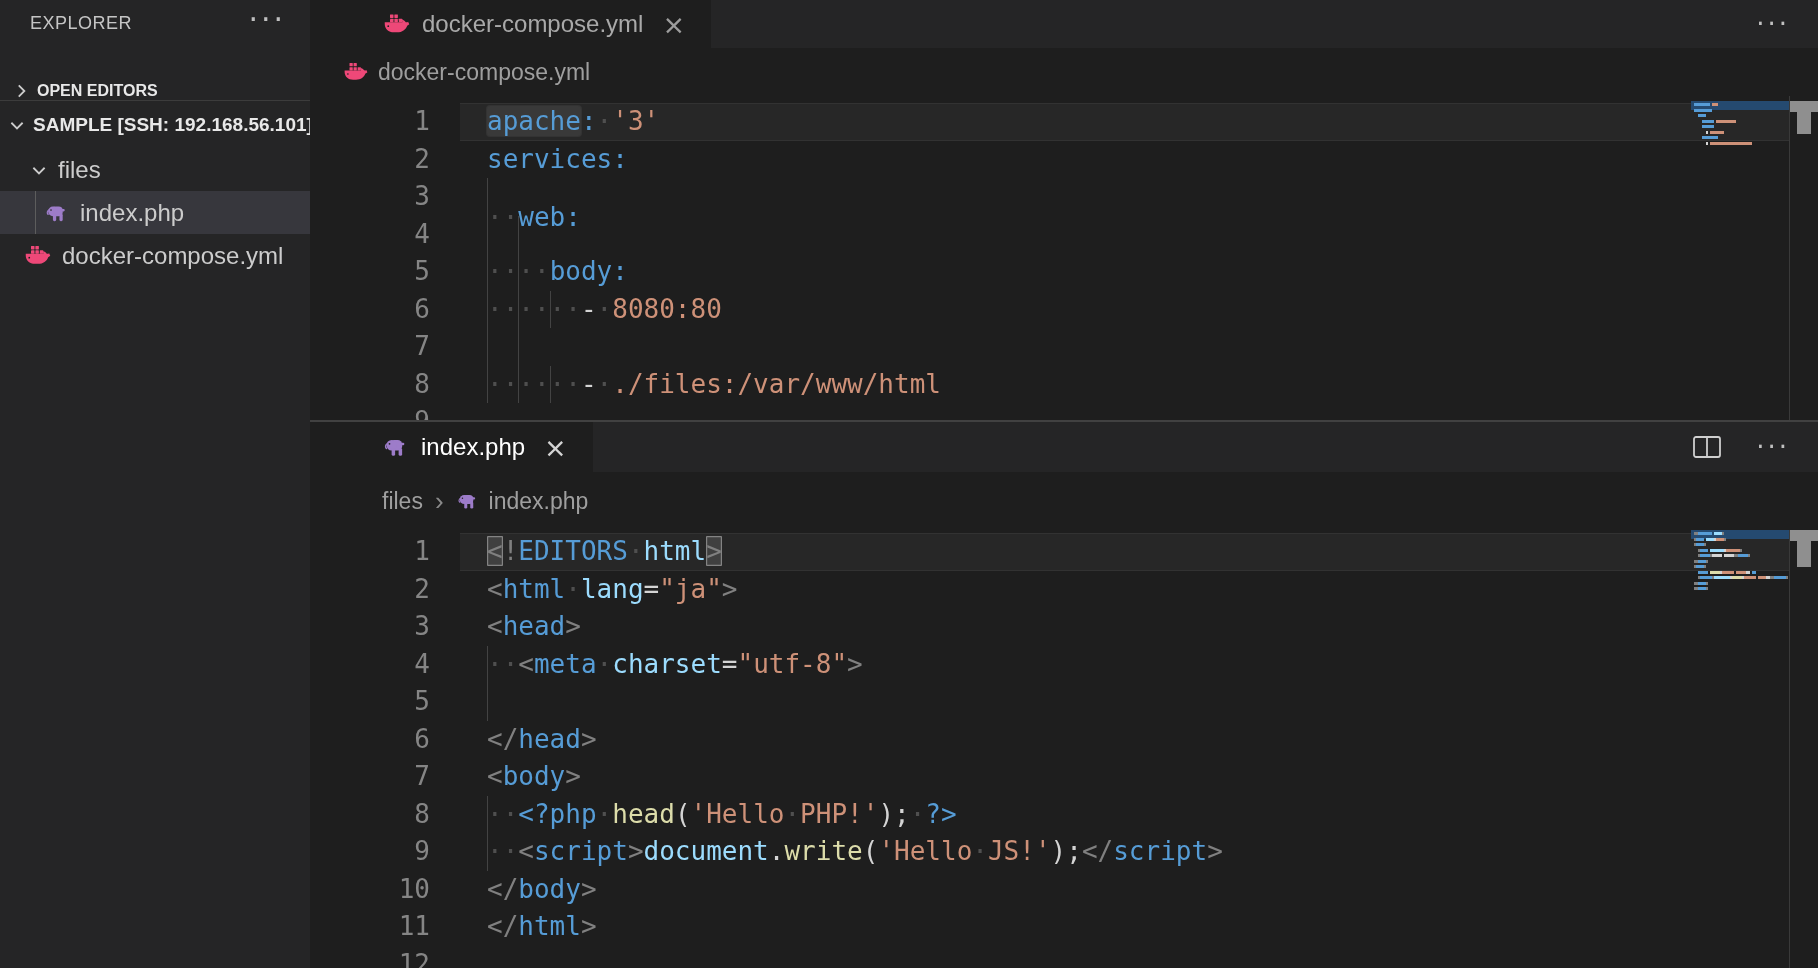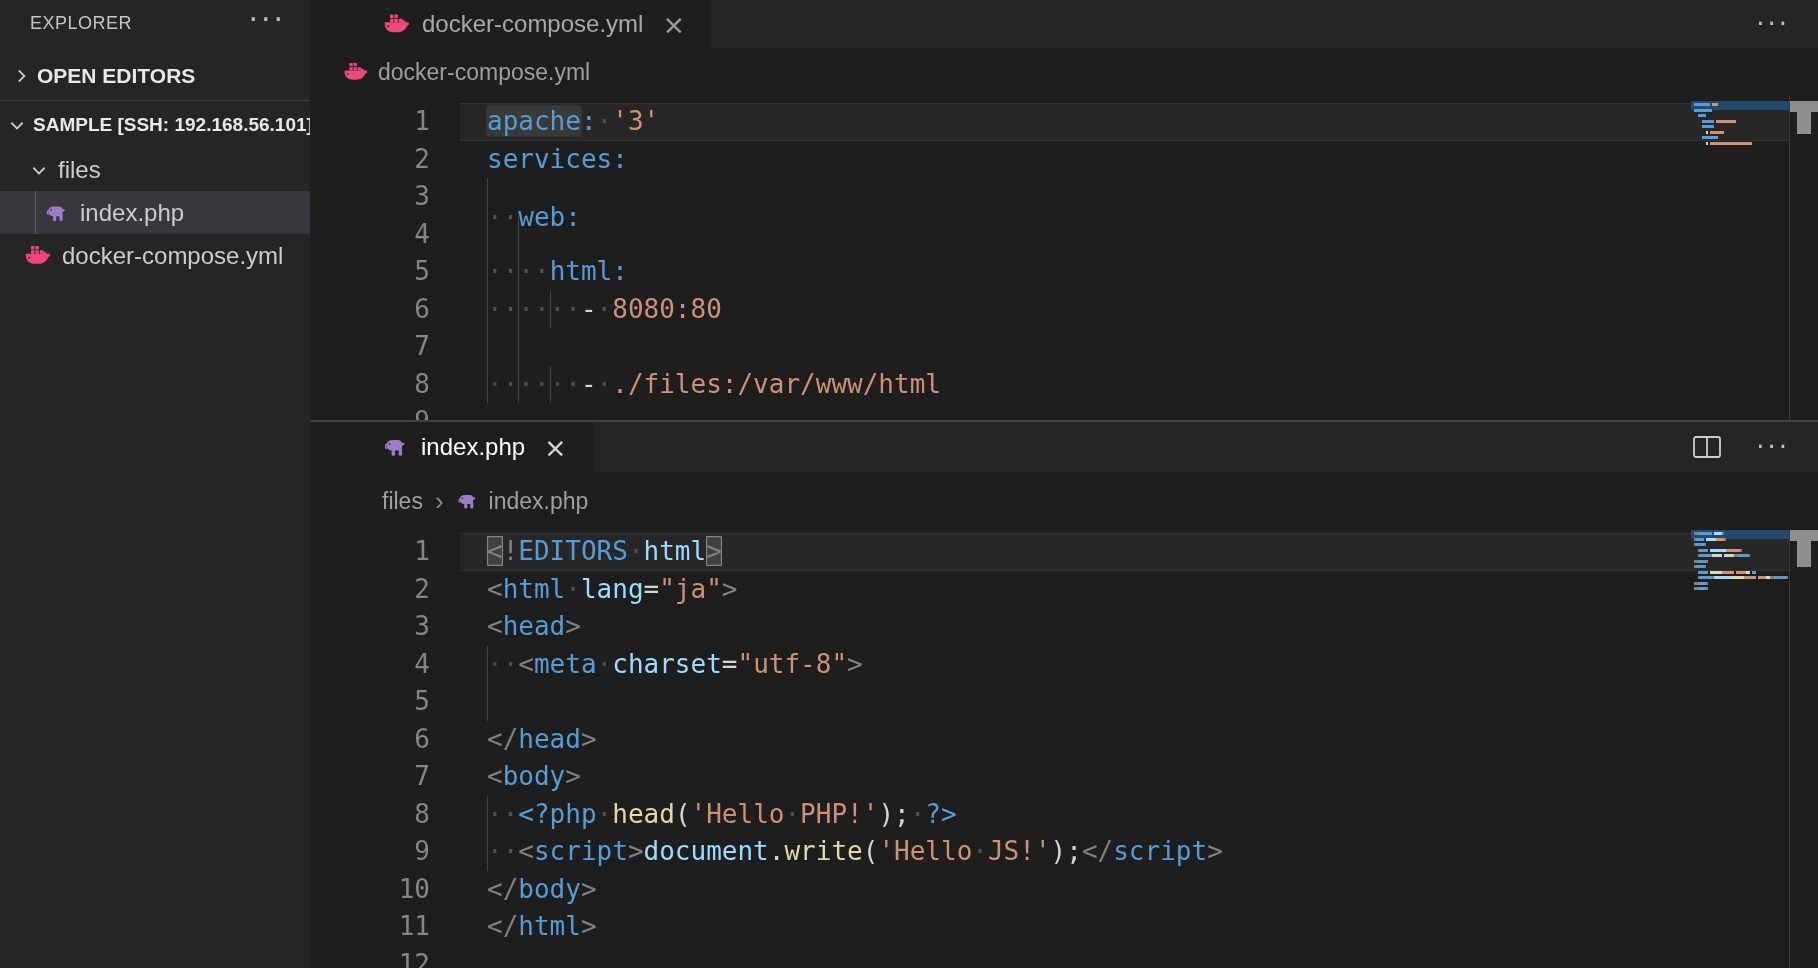--- a/index.html
+++ b/index.html
@@ -8,21 +8,21 @@
     background:#1e1e1e;font-family:"Liberation Sans",sans-serif;
     -webkit-font-smoothing:antialiased;
   }
   
   .sidebar{position:absolute;left:0;top:0;width:310px;height:968px;background:#252526;}
   .sb-head{position:absolute;top:0;left:0;right:0;height:50px;}
   .sb-title{position:absolute;left:30px;top:13px;font-size:18px;letter-spacing:.5px;color:#c5c5c5;}
   .dots{color:#c0c0c0;font-size:30px;letter-spacing:3px;line-height:1;cursor:pointer;font-family:"DejaVu Sans",sans-serif;}
   .sb-head .dots{position:absolute;right:24px;top:5px;}
   .sb-row{position:absolute;left:0;right:0;display:flex;align-items:center;color:#e8e8e8;cursor:pointer;}
-  .row-open{top:52px;height:48px;border-bottom:1px solid #3c3c3c;font-weight:bold;font-size:21px;padding-left:12px;}
+  .row-open{top:52px;height:48px;border-bottom:1px solid #3c3c3c;font-weight:bold;font-size:16px;padding-left:12px;align-items:flex-end;}
   .row-section{top:101px;height:47px;font-weight:bold;font-size:19px;padding-left:8px;white-space:nowrap;overflow:hidden;}
   .sb-row .chev{flex:0 0 auto;margin-right:7px;display:flex;}
   #tree{position:absolute;top:148px;left:0;right:0;}
   .tree-row{position:absolute;left:0;right:0;height:43px;display:flex;align-items:center;color:#cccccc;font-size:24px;cursor:pointer;white-space:nowrap;}
   .tree-row.selected{background:#37373d;}
   .tree-row .icon{display:flex;flex:0 0 auto;margin-right:10px;}
   .tree-guide{position:absolute;left:35px;top:0;bottom:0;width:1px;background:#5d5d5d;}
   
   .editors{position:absolute;left:310px;top:0;right:0;bottom:0;background:#1e1e1e;}
   .tabstrip{position:absolute;left:0;right:0;background:#252526;}
@@ -182,21 +182,21 @@
       <div class="lt" style="top: 44.5px;"><span class="c-k">services:</span></div>
       <div class="guide" style="left: 177px; top: 82px;"></div>
       <div class="ln" style="top: 82px;">3</div>
       <div class="lt" style="top: 82px; margin-top: 21px;"><span class="c-d">··</span><span class="c-k">web:</span></div>
       <div class="guide" style="left: 177px; top: 119.5px;"></div>
       <div class="guide" style="left: 208.3px; top: 119.5px;"></div>
       <div class="ln" style="top: 119.5px;">4</div>
       <div class="guide" style="left: 177px; top: 157px;"></div>
       <div class="guide" style="left: 208.3px; top: 157px;"></div>
       <div class="ln" style="top: 157px;">5</div>
-      <div class="lt" style="top: 157px;"><span class="c-d">····</span><span class="c-k">html:</span></div>
+      <div class="lt" style="top: 157px;"><span class="c-d">····</span><span class="c-k">body:</span></div>
       <div class="guide" style="left: 177px; top: 194.5px;"></div>
       <div class="guide" style="left: 208.3px; top: 194.5px;"></div>
       <div class="guide" style="left: 239.6px; top: 194.5px;"></div>
       <div class="ln" style="top: 194.5px;">6</div>
       <div class="lt" style="top: 194.5px;"><span class="c-d">······</span><span class="c-w">-</span><span class="c-d">·</span><span class="c-s">8080:80</span></div>
       <div class="guide" style="left: 177px; top: 232px;"></div>
       <div class="guide" style="left: 208.3px; top: 232px;"></div>
       <div class="ln" style="top: 232px;">7</div>
       <div class="guide" style="left: 177px; top: 269.5px;"></div>
       <div class="guide" style="left: 208.3px; top: 269.5px;"></div>

